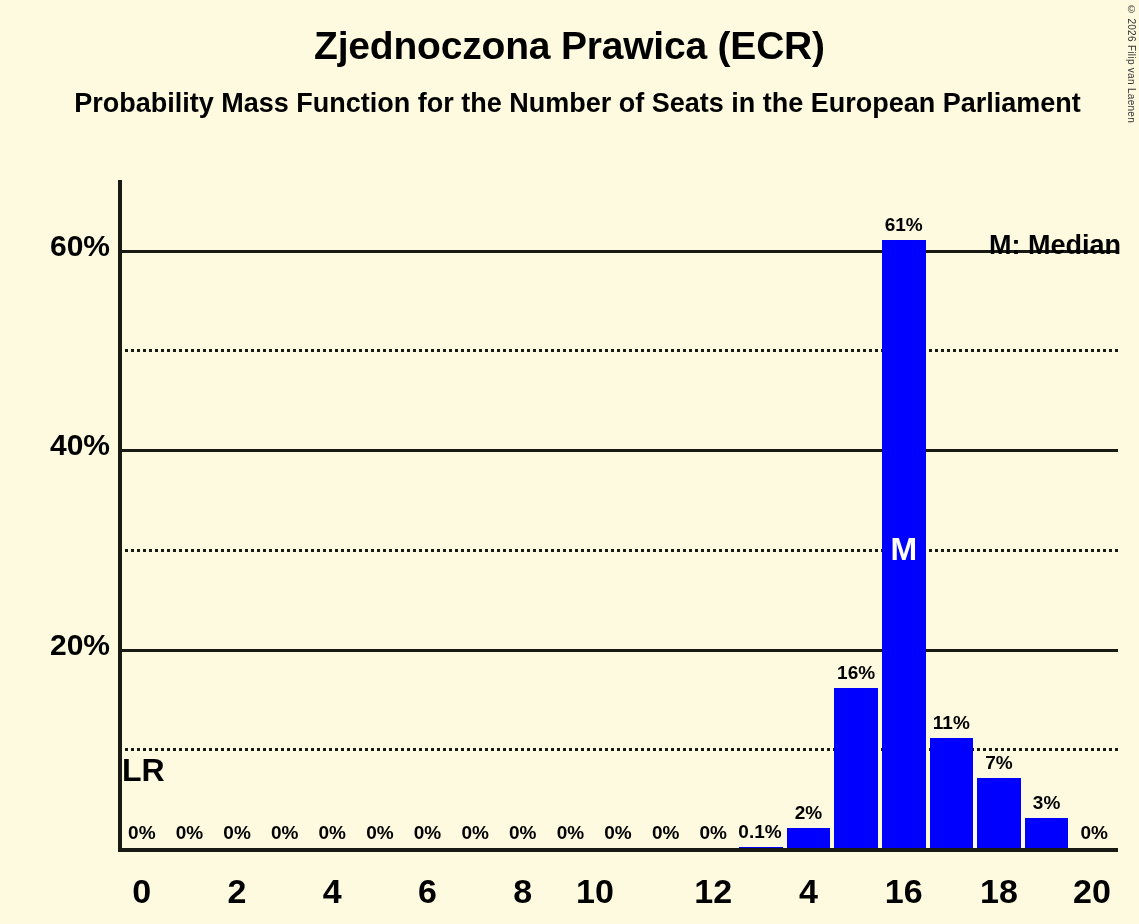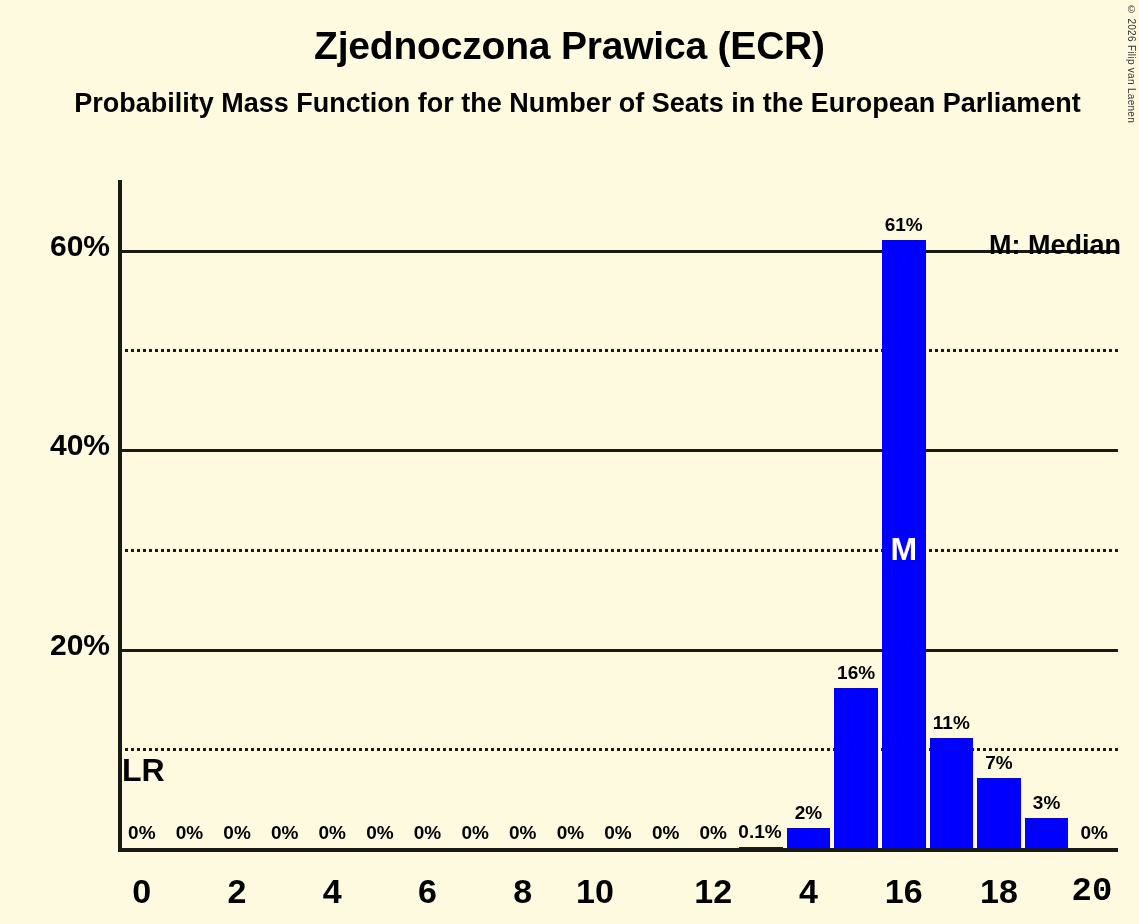--- a/index.html
+++ b/index.html
@@ -239,18 +239,18 @@
       <div class="xtick" style="left: 141.81px;">0</div>
       <div class="xtick" style="left: 237.048px;">2</div>
       <div class="xtick" style="left: 332.286px;">4</div>
       <div class="xtick" style="left: 427.524px;">6</div>
       <div class="xtick" style="left: 522.762px;">8</div>
       <div class="xtick" style="left: 595px;">10</div>
       <div class="xtick" style="left: 713.238px;">12</div>
       <div class="xtick" style="left: 808.476px;">4</div>
       <div class="xtick" style="left: 903.714px;">16</div>
       <div class="xtick" style="left: 998.952px;">18</div>
-      <div class="xtick" style="left: 1092px; font-family: Liberation Mono, monospace;">20</div>
+      <div class="xtick" style="left: 1092px;">20</div>
     </div>
 
   <div class="legend-item" style="top:230px;text-align:center;">M: Median</div>
 
 </div>
 
 </body></html>

